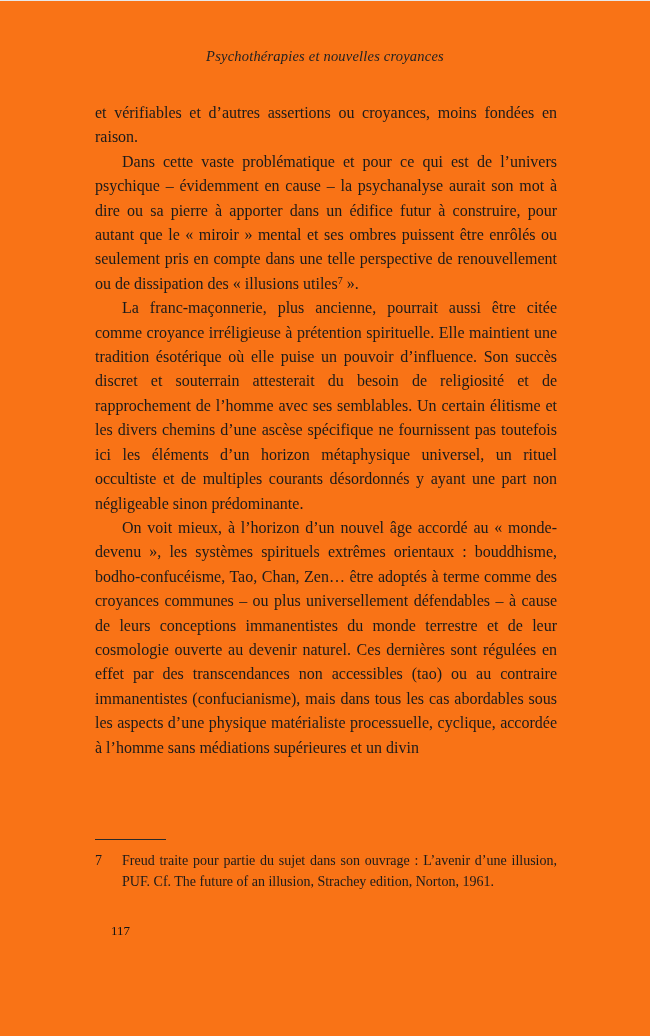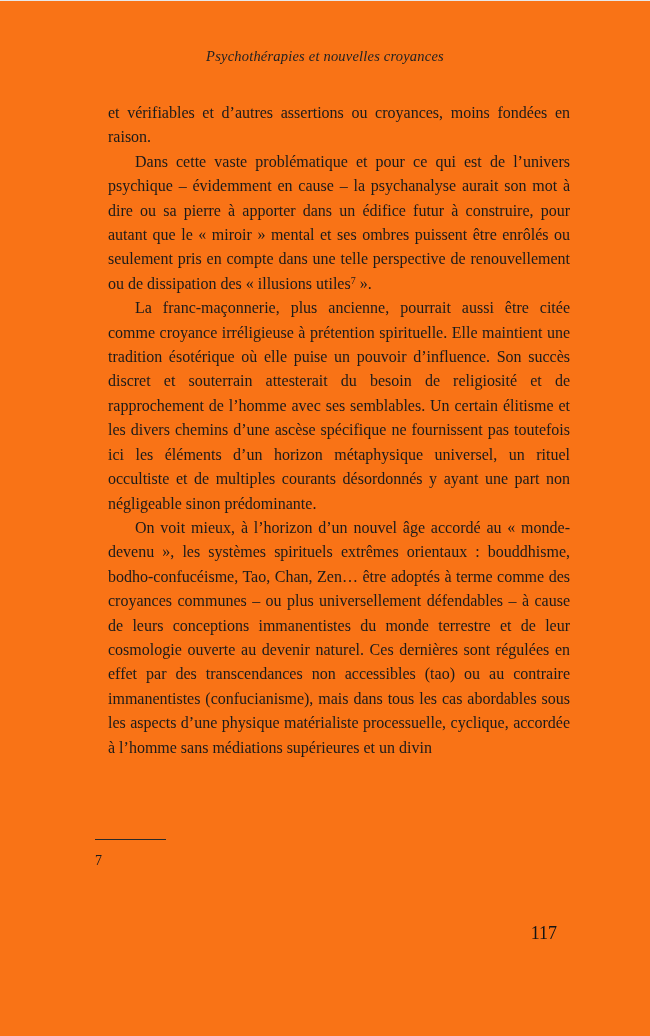--- a/index.html
+++ b/index.html
@@ -21,21 +21,21 @@
     left: 0;
     width: 650px;
     text-align: center;
     font-style: italic;
     font-size: 14.5px;
     letter-spacing: 0.2px;
     color: #222;
   }
   .text-block {
     position: absolute;
-    left: 108px;
+    left: 95px;
     top: 100px;
     width: 462px;
     font-size: 16px;
     line-height: 24.4px;
     text-align: justify;
     hyphens: auto;
     -webkit-hyphens: auto;
   }
   .para { margin: 0; text-indent: 27px; }
   .para.first { text-indent: 0; }
@@ -64,44 +64,44 @@
     padding-left: 27px;
     font-size: 14px;
     line-height: 20.6px;
     text-align: justify;
     hyphens: auto;
     -webkit-hyphens: auto;
   }
   .fn-marker { position: absolute; left: 0; top: 0; }
   .page-number {
     position: absolute;
-    left: 95px;
+    left: 111px;
     top: 922px;
     width: 462px;
-    text-align: right;
-    font-size: 18px;
+    text-align: left;
+    font-size: 13px;
     color: #141414;
   }
 </style>
 </head>
 <body>
 
 <div class="page">
 
   <div class="running-header">Psychothérapies et nouvelles croyances</div>
 
   <div class="text-block">
     <p class="para first"><span>et vérifiables et d’autres assertions ou croyances, moins fondées en raison.</span></p>
     <p class="para"><span>Dans cette vaste problématique et pour ce qui est de l’univers psychique – évidemment en cause – la psychanalyse aurait son mot à dire ou sa pierre à apporter dans un édifice futur à construire, pour autant que le «&nbsp;miroir&nbsp;» mental et ses ombres puissent être </span><span class="it">enrôlés</span><span> ou seulement pris en compte dans une telle perspective de renouvellement ou de dissipation des «&nbsp;illusions utiles</span><sup class="fnref">7</sup><span>&nbsp;».</span></p>
     <p class="para"><span>La franc-maçonnerie, plus ancienne, pourrait aussi être citée comme croyance irréligieuse à prétention spirituelle. Elle maintient une tradition ésotérique où elle puise un pouvoir d’influence. Son succès discret et souterrain attesterait du besoin de religiosité et de rapprochement de l’homme avec ses semblables. Un certain élitisme et les divers chemins d’une ascèse spécifique ne fournissent pas toutefois ici les éléments d’un horizon métaphysique universel, un rituel occultiste et de multiples courants désordonnés y ayant une part non négligeable sinon prédominante.</span></p>
     <p class="para"><span>On voit mieux, à l’horizon d’un nouvel âge accordé au «&nbsp;monde-devenu&nbsp;», les systèmes spirituels extrêmes orientaux&nbsp;: bouddhisme, bodho-confucéisme, Tao, Chan, Zen… être adoptés à terme comme des croyances communes – ou plus universellement défendables – à cause de leurs conceptions immanentistes du monde terrestre et de leur cosmologie ouverte au devenir naturel. Ces dernières sont régulées en effet par des transcendances non accessibles (tao) ou au contraire immanentistes (confucianisme), mais dans tous les cas abordables sous les aspects d’une physique matérialiste processuelle, cyclique, accordée à l’homme sans médiations supérieures et un divin</span></p>
   </div>
 
   <div class="footnote-area">
     <div class="footnote-rule"></div>
     <div class="footnote">
-      <span class="fn-marker">7</span>
+      <span class="fn-marker">7</span><span><span>Freud traite pour partie du sujet dans son ouvrage&nbsp;: </span><span class="it">L’avenir d’une illusion</span><span>, PUF. Cf. </span><span class="it">The future of an illusion,</span><span> Strachey edition, Norton, 1961.</span></span>
     </div>
   </div>
 
   <div class="page-number">117</div>
 
 </div>
 
 </body></html>

